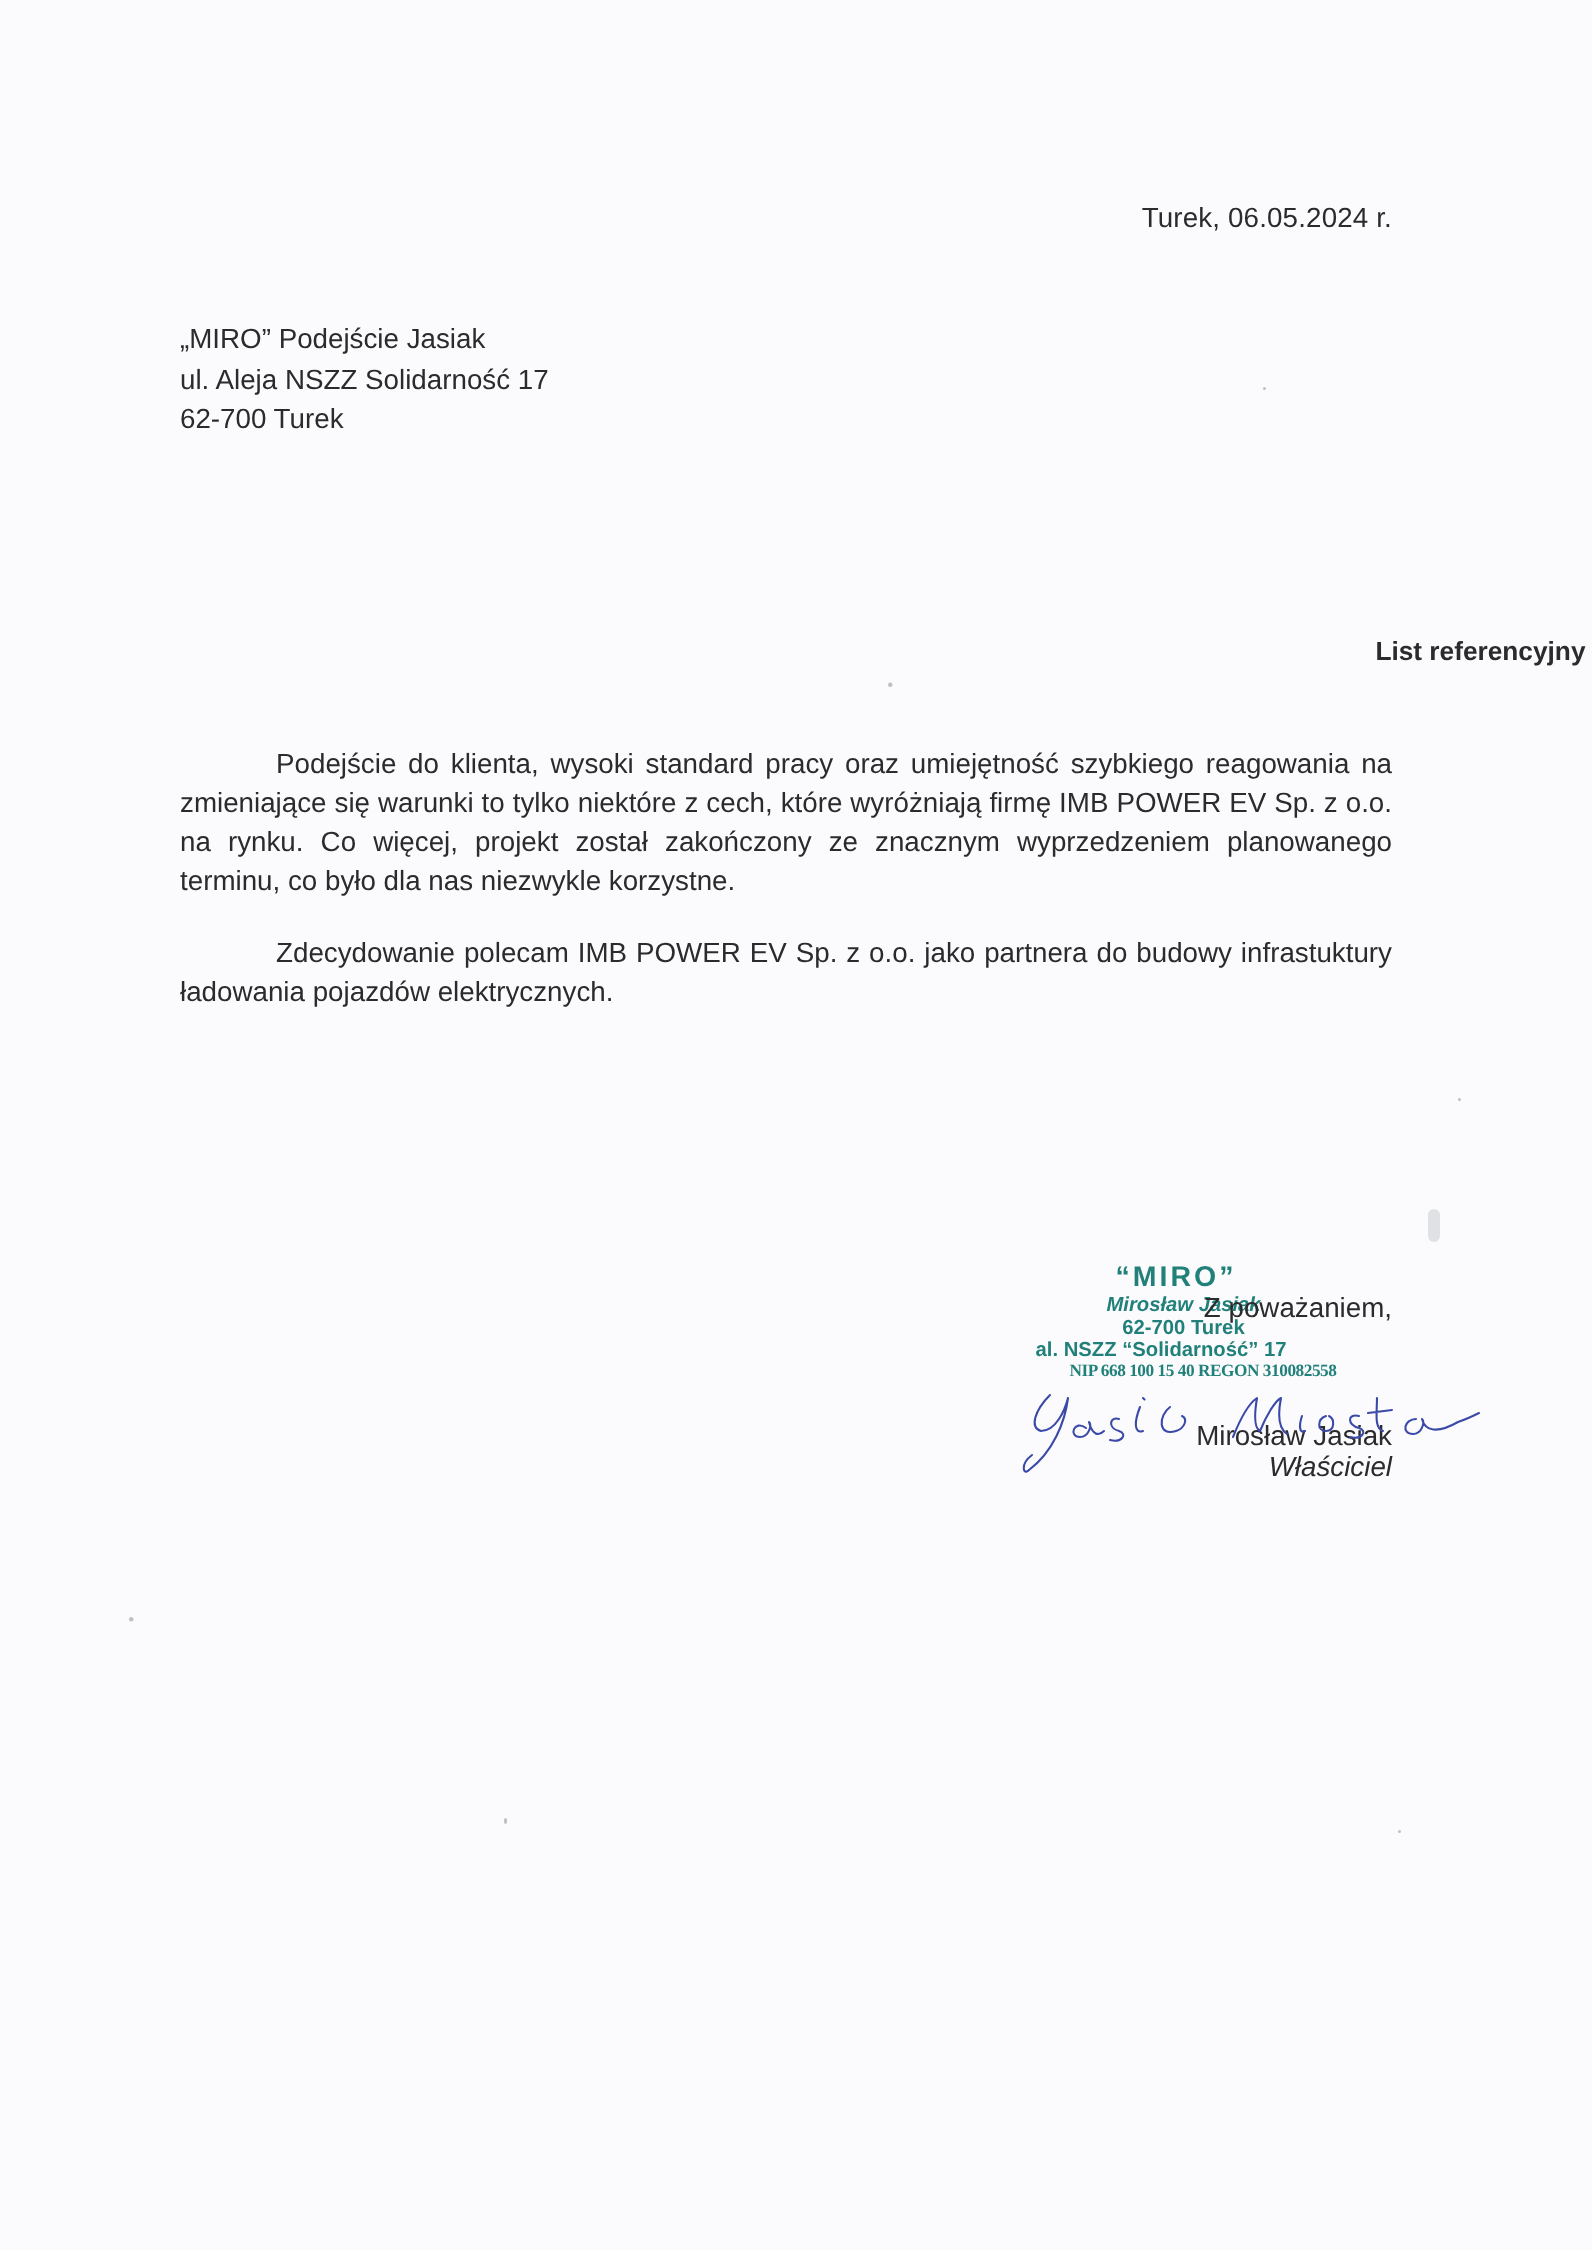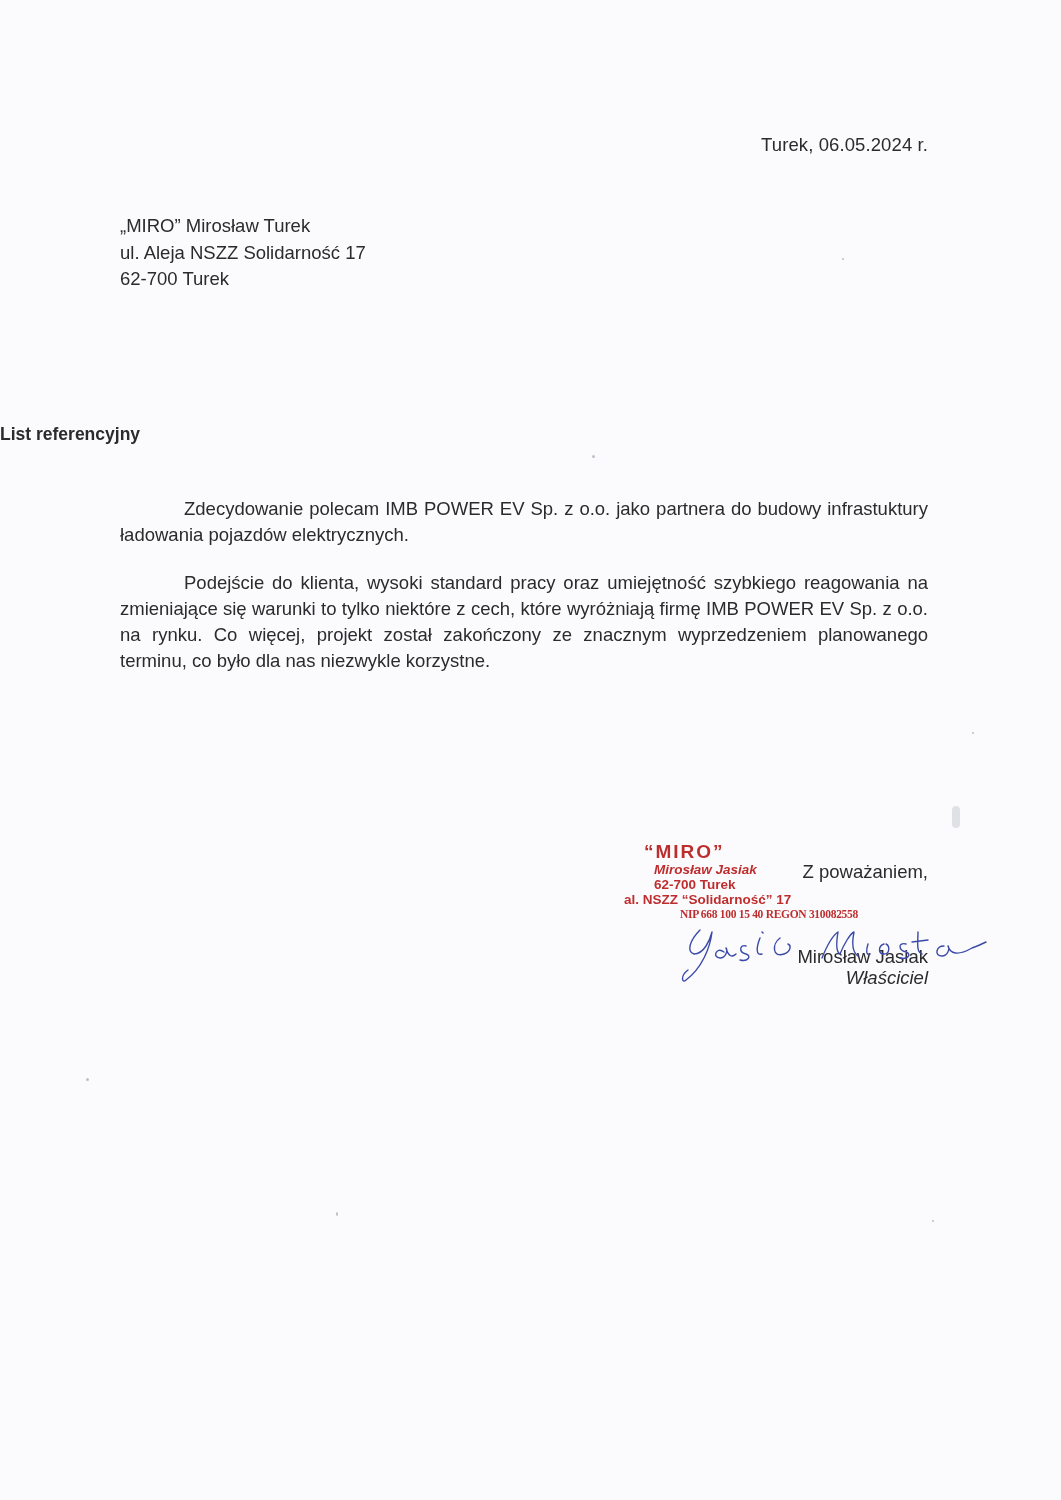--- a/index.html
+++ b/index.html
@@ -15,37 +15,37 @@
     position: absolute; top: 134px; right: 133px;
     font-size: 18.5px; letter-spacing: 0.1px;
   }
   .address {
     position: absolute; top: 213px; left: 120px;
     font-size: 18.5px; line-height: 26.5px;
   }
   .address div { white-space: nowrap; }
   .title {
     position: absolute; top: 424px; left: 0; width: 1057px;
-    text-align: left; font-weight: bold; font-size: 17.5px;
+    text-align: right; font-weight: bold; font-size: 17.5px;
   }
   .body {
     position: absolute; top: 496px; left: 120px; width: 808px;
     font-size: 18.5px; line-height: 26px; text-align: justify;
   }
   .body p { margin: 0 0 22px 0; text-indent: 64px; }
   .closing {
     position: absolute; left: 700px; top: 838px; width: 228px;
     font-size: 18.5px; line-height: 27px; text-align: right;
     z-index: 2;
   }
   .closing div { white-space: nowrap; margin-top: 20px; }
   .closing .gap { height: 18px; }
   .stamp {
     position: absolute; left: 684px; top: 842px; width: 240px;
-    color: #b91c1c; font-weight: bold; text-align: left;
+    color: #0f766e; font-weight: bold; text-align: center;
     font-family: "Liberation Sans", sans-serif;
     opacity: 0.92; z-index: 1;
   }
   .stamp .name { font-size: 19px; letter-spacing: 2px; line-height: 20px; margin-left: -40px; }
   .stamp .person { font-style: italic; font-size: 13.5px; line-height: 15px; margin-left: -30px; }
   .stamp .city { font-size: 13.5px; line-height: 15px; margin-left: -30px; }
   .stamp .street { font-size: 13.5px; line-height: 15px; margin-left: -60px; }
   .stamp .ids { font-size: 11.5px; line-height: 14px; letter-spacing: -0.3px; margin-left: -4px; font-family: Liberation Serif, serif; }
   .signature {
     position: absolute; left: 672px; top: 918px; width: 320px; height: 70px; z-index: 3;
@@ -53,30 +53,30 @@
   .speck { position: absolute; background: #bfc0c6; border-radius: 50%; }
 </style>
 </head>
 <body>
 
 <div class="page">
 
   <div class="date">Turek, 06.05.2024 r.</div>
 
   <div class="address">
-    <div>„MIRO” Mirosław Turek</div>
+    <div>„MIRO” Podejście Jasiak</div>
     <div>ul. Aleja NSZZ Solidarność 17</div>
     <div>62-700 Turek</div>
   </div>
 
   <div class="title">List referencyjny</div>
 
   <div class="body">
+    <p>Podejście do klienta, wysoki standard pracy oraz umiejętność szybkiego reagowania na zmieniające się warunki to tylko niektóre z cech, które wyróżniają firmę IMB POWER EV Sp. z o.o. na rynku. Co więcej, projekt został zakończony ze znacznym wyprzedzeniem planowanego terminu, co było dla nas niezwykle korzystne.</p>
     <p>Zdecydowanie polecam IMB POWER EV Sp. z o.o. jako partnera do budowy infrastuktury ładowania pojazdów elektrycznych.</p>
-    <p>Podejście do klienta, wysoki standard pracy oraz umiejętność szybkiego reagowania na zmieniające się warunki to tylko niektóre z cech, które wyróżniają firmę IMB POWER EV Sp. z o.o. na rynku. Co więcej, projekt został zakończony ze znacznym wyprzedzeniem planowanego terminu, co było dla nas niezwykle korzystne.</p>
   </div>
 
   <div class="stamp">
     <div class="name">“MIRO”</div>
     <div class="person">Mirosław Jasiak</div>
     <div class="city">62-700 Turek</div>
     <div class="street">al. NSZZ “Solidarność” 17</div>
     <div class="ids">NIP 668 100 15 40 REGON 310082558</div>
   </div>
 

